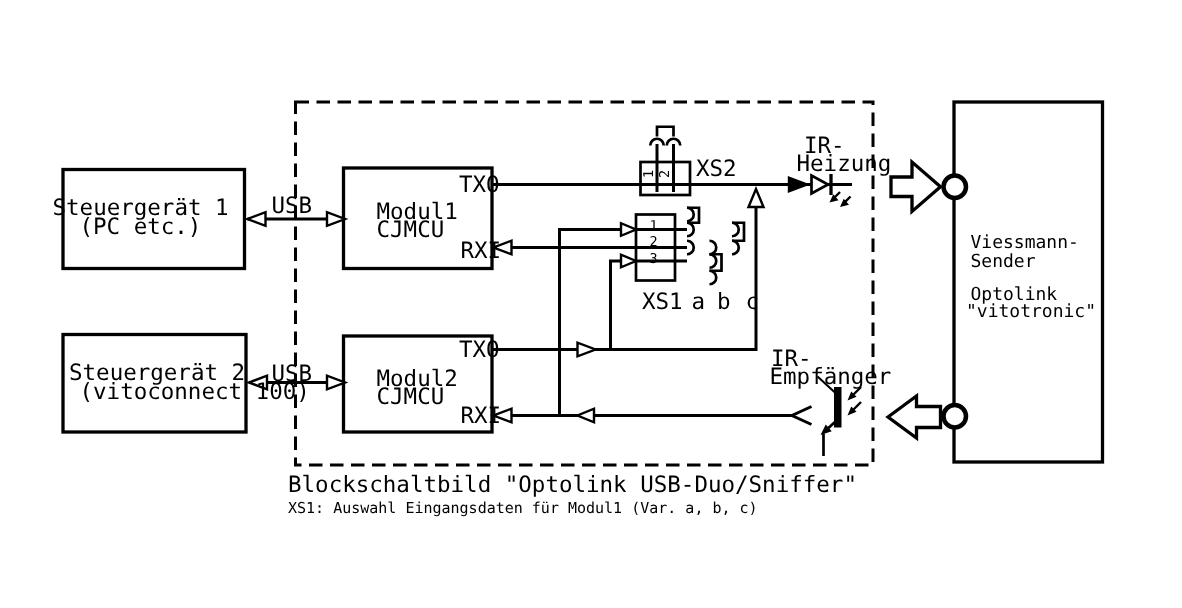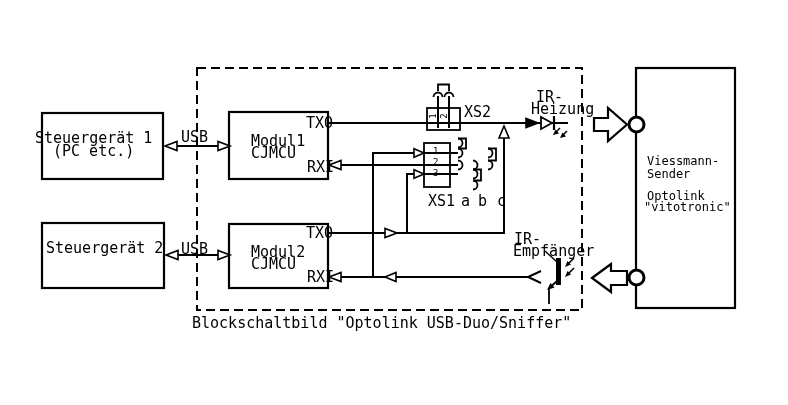--- a/index.html
+++ b/index.html
@@ -128,20 +128,21 @@
       <polygon points="594,118 608,118 608,108 627,124.5 608,141 608,131 594,131"></polygon>
       <polygon points="592,278 611,264 611,271 627,271 627,285 611,285 611,292"></polygon>
       <circle cx="636.5" cy="124.5" r="7.5" stroke-width="3"></circle>
       <circle cx="636.5" cy="277.5" r="7.5" stroke-width="3"></circle>
     </g>
   </svg>
 
   <div class="lbl" style="left:35px;top:132px">Steuergerät 1</div>
   <div class="lbl" style="left:53px;top:145px">(PC etc.)</div>
   <div class="lbl" style="left:46px;top:242px">Steuergerät 2</div>
+  <div class="lbl" style="left:53px;top:255px">(vitoconnect 100)</div>
 
   <div class="lbl" style="left:181px;top:131px">USB</div>
   <div class="lbl" style="left:181px;top:243px">USB</div>
 
   <div class="lbl" style="left:251px;top:135px">Modul1</div>
   <div class="lbl" style="left:251px;top:147px">CJMCU</div>
   <div class="lbl" style="left:306px;top:117px">TXO</div>
   <div class="lbl" style="left:307px;top:161px">RXI</div>
 
   <div class="lbl" style="left:251px;top:246px">Modul2</div>
@@ -167,14 +168,15 @@
 
   <div class="lbl" style="left:514px;top:233px">IR-</div>
   <div class="lbl" style="left:513px;top:245px">Empfänger</div>
 
   <div class="lbl-vie" style="left:647px;top:155px">Viessmann-</div>
   <div class="lbl-vie" style="left:647px;top:168px">Sender</div>
   <div class="lbl-vie" style="left:647px;top:190px">Optolink</div>
   <div class="lbl-vie" style="left:644px;top:201px">"vitotronic"</div>
 
   <div class="title" style="left:192px;top:315px">Blockschaltbild "Optolink USB-Duo/Sniffer"</div>
+  <div class="note" style="left:192px;top:334px">XS1: Auswahl Eingangsdaten für Modul1 (Var. a, b, c)</div>
 
 </div>
 
 </body></html>

